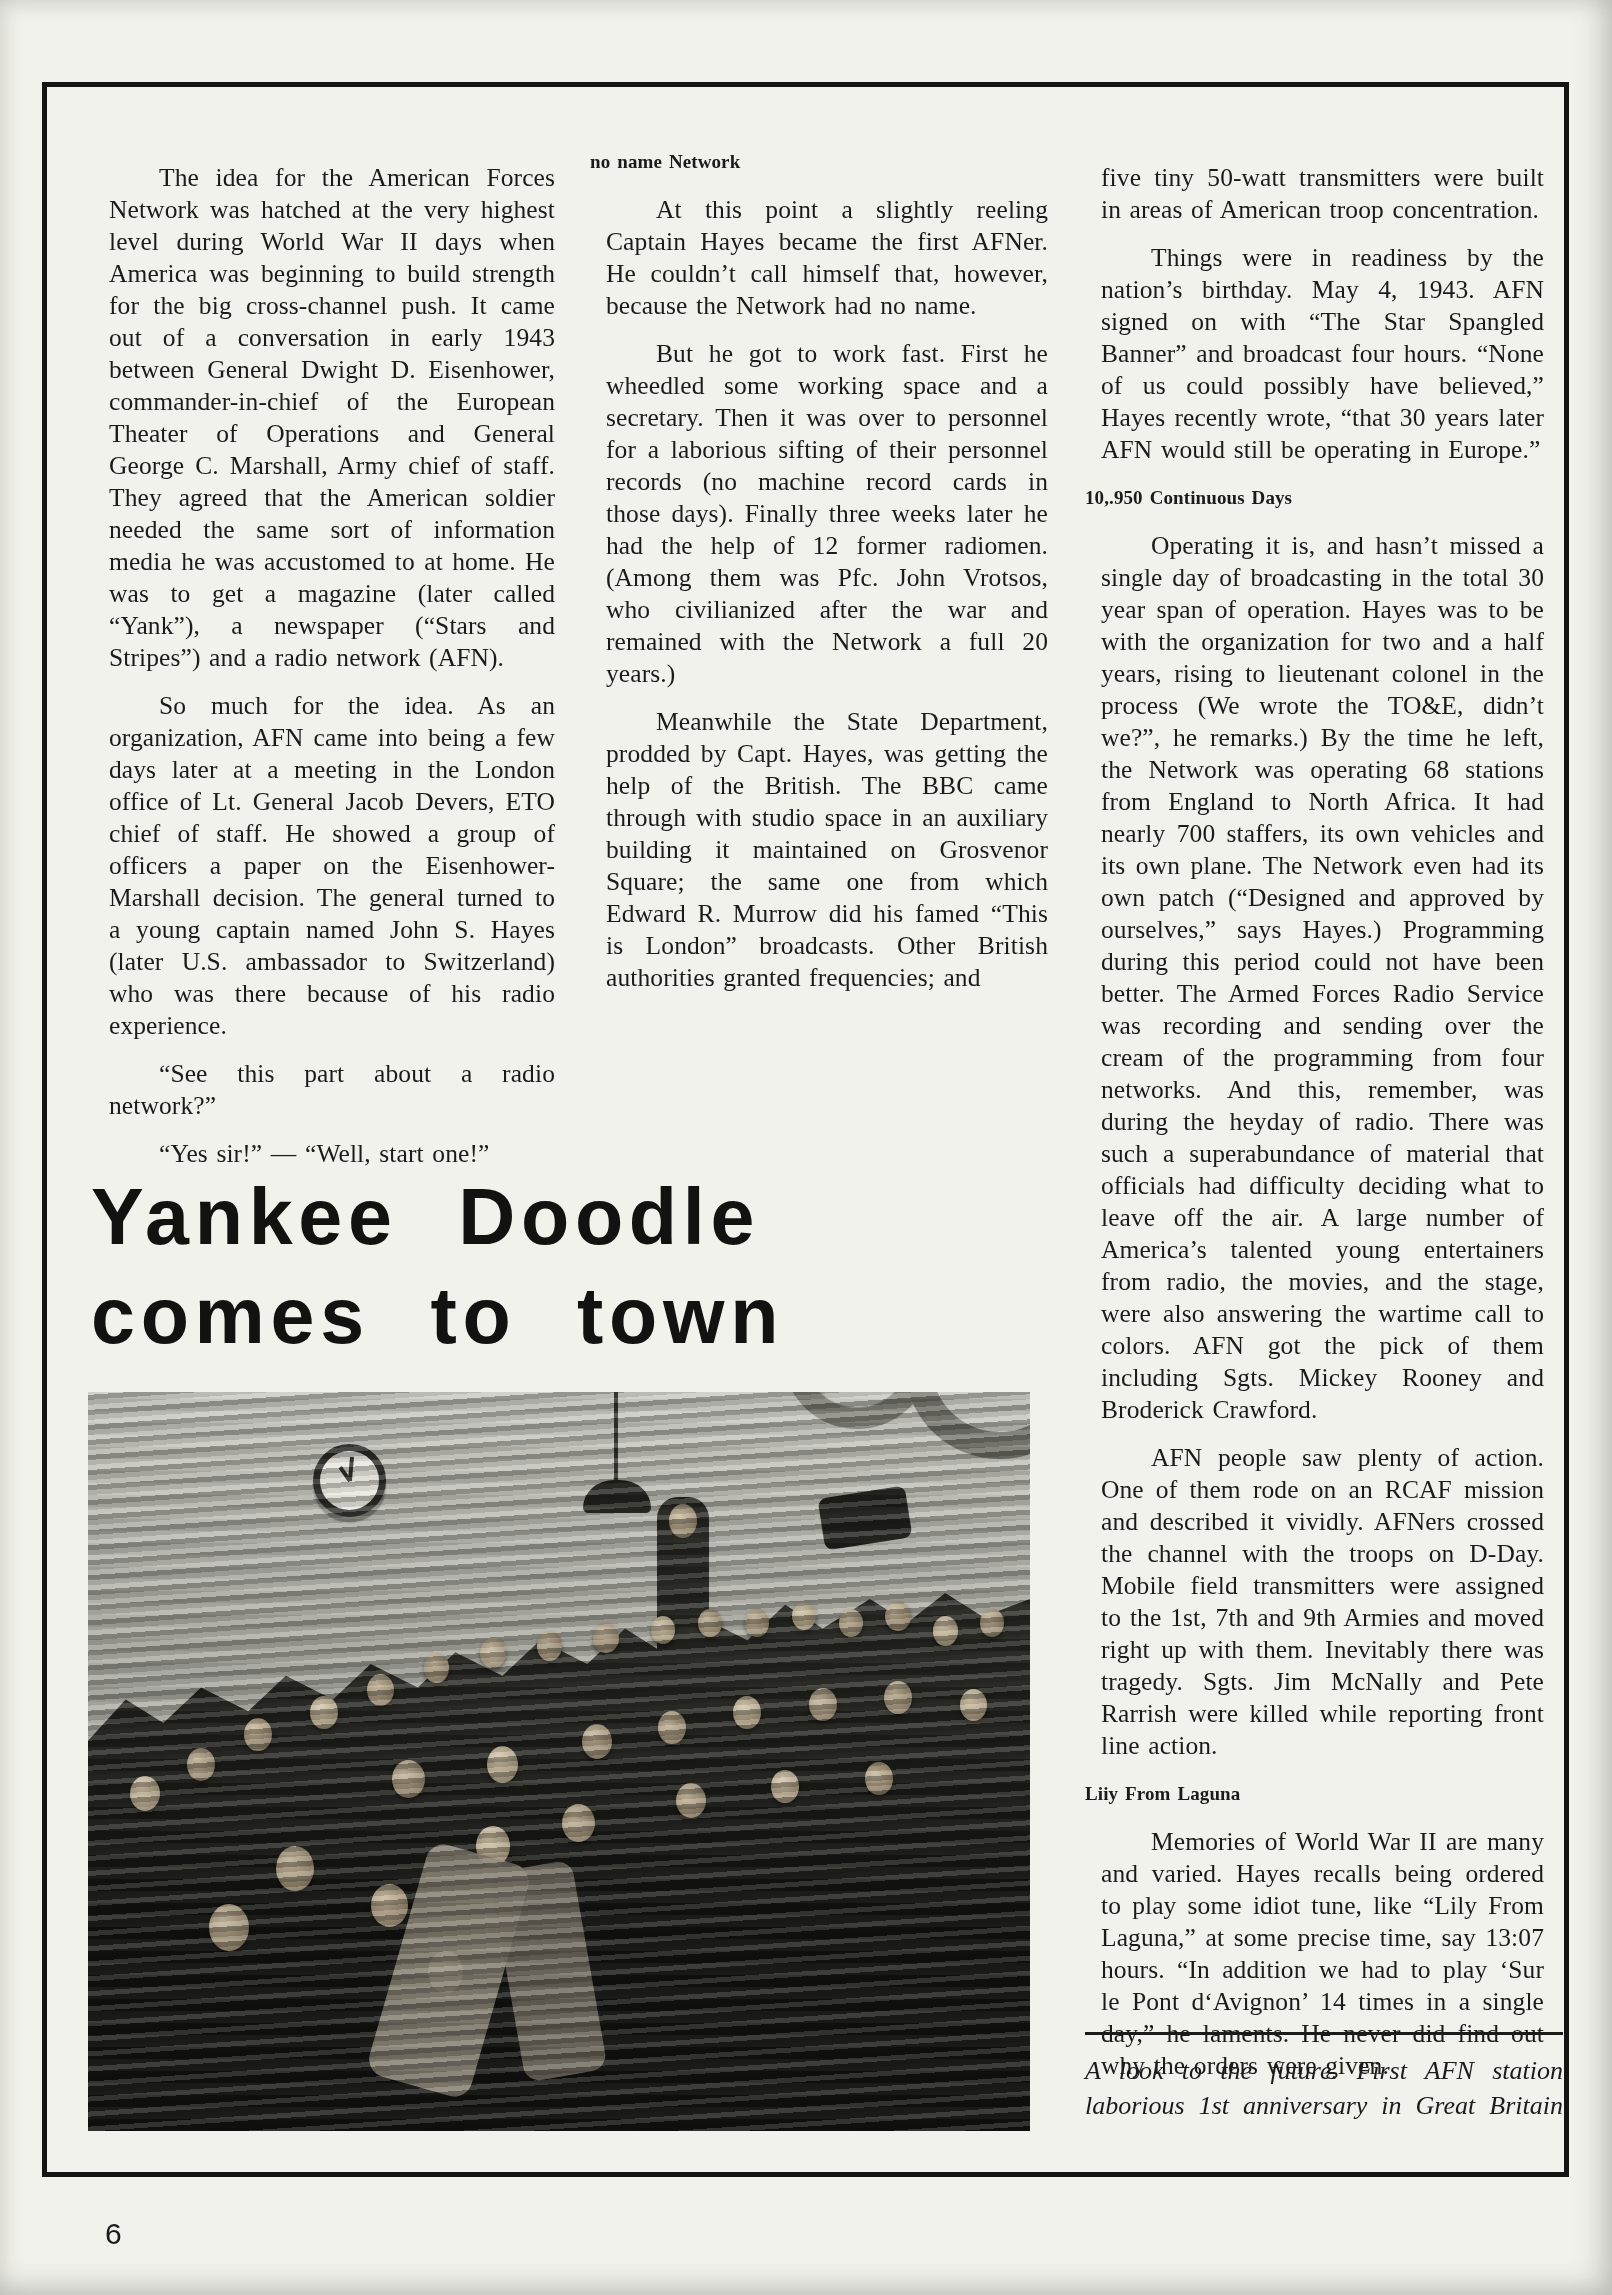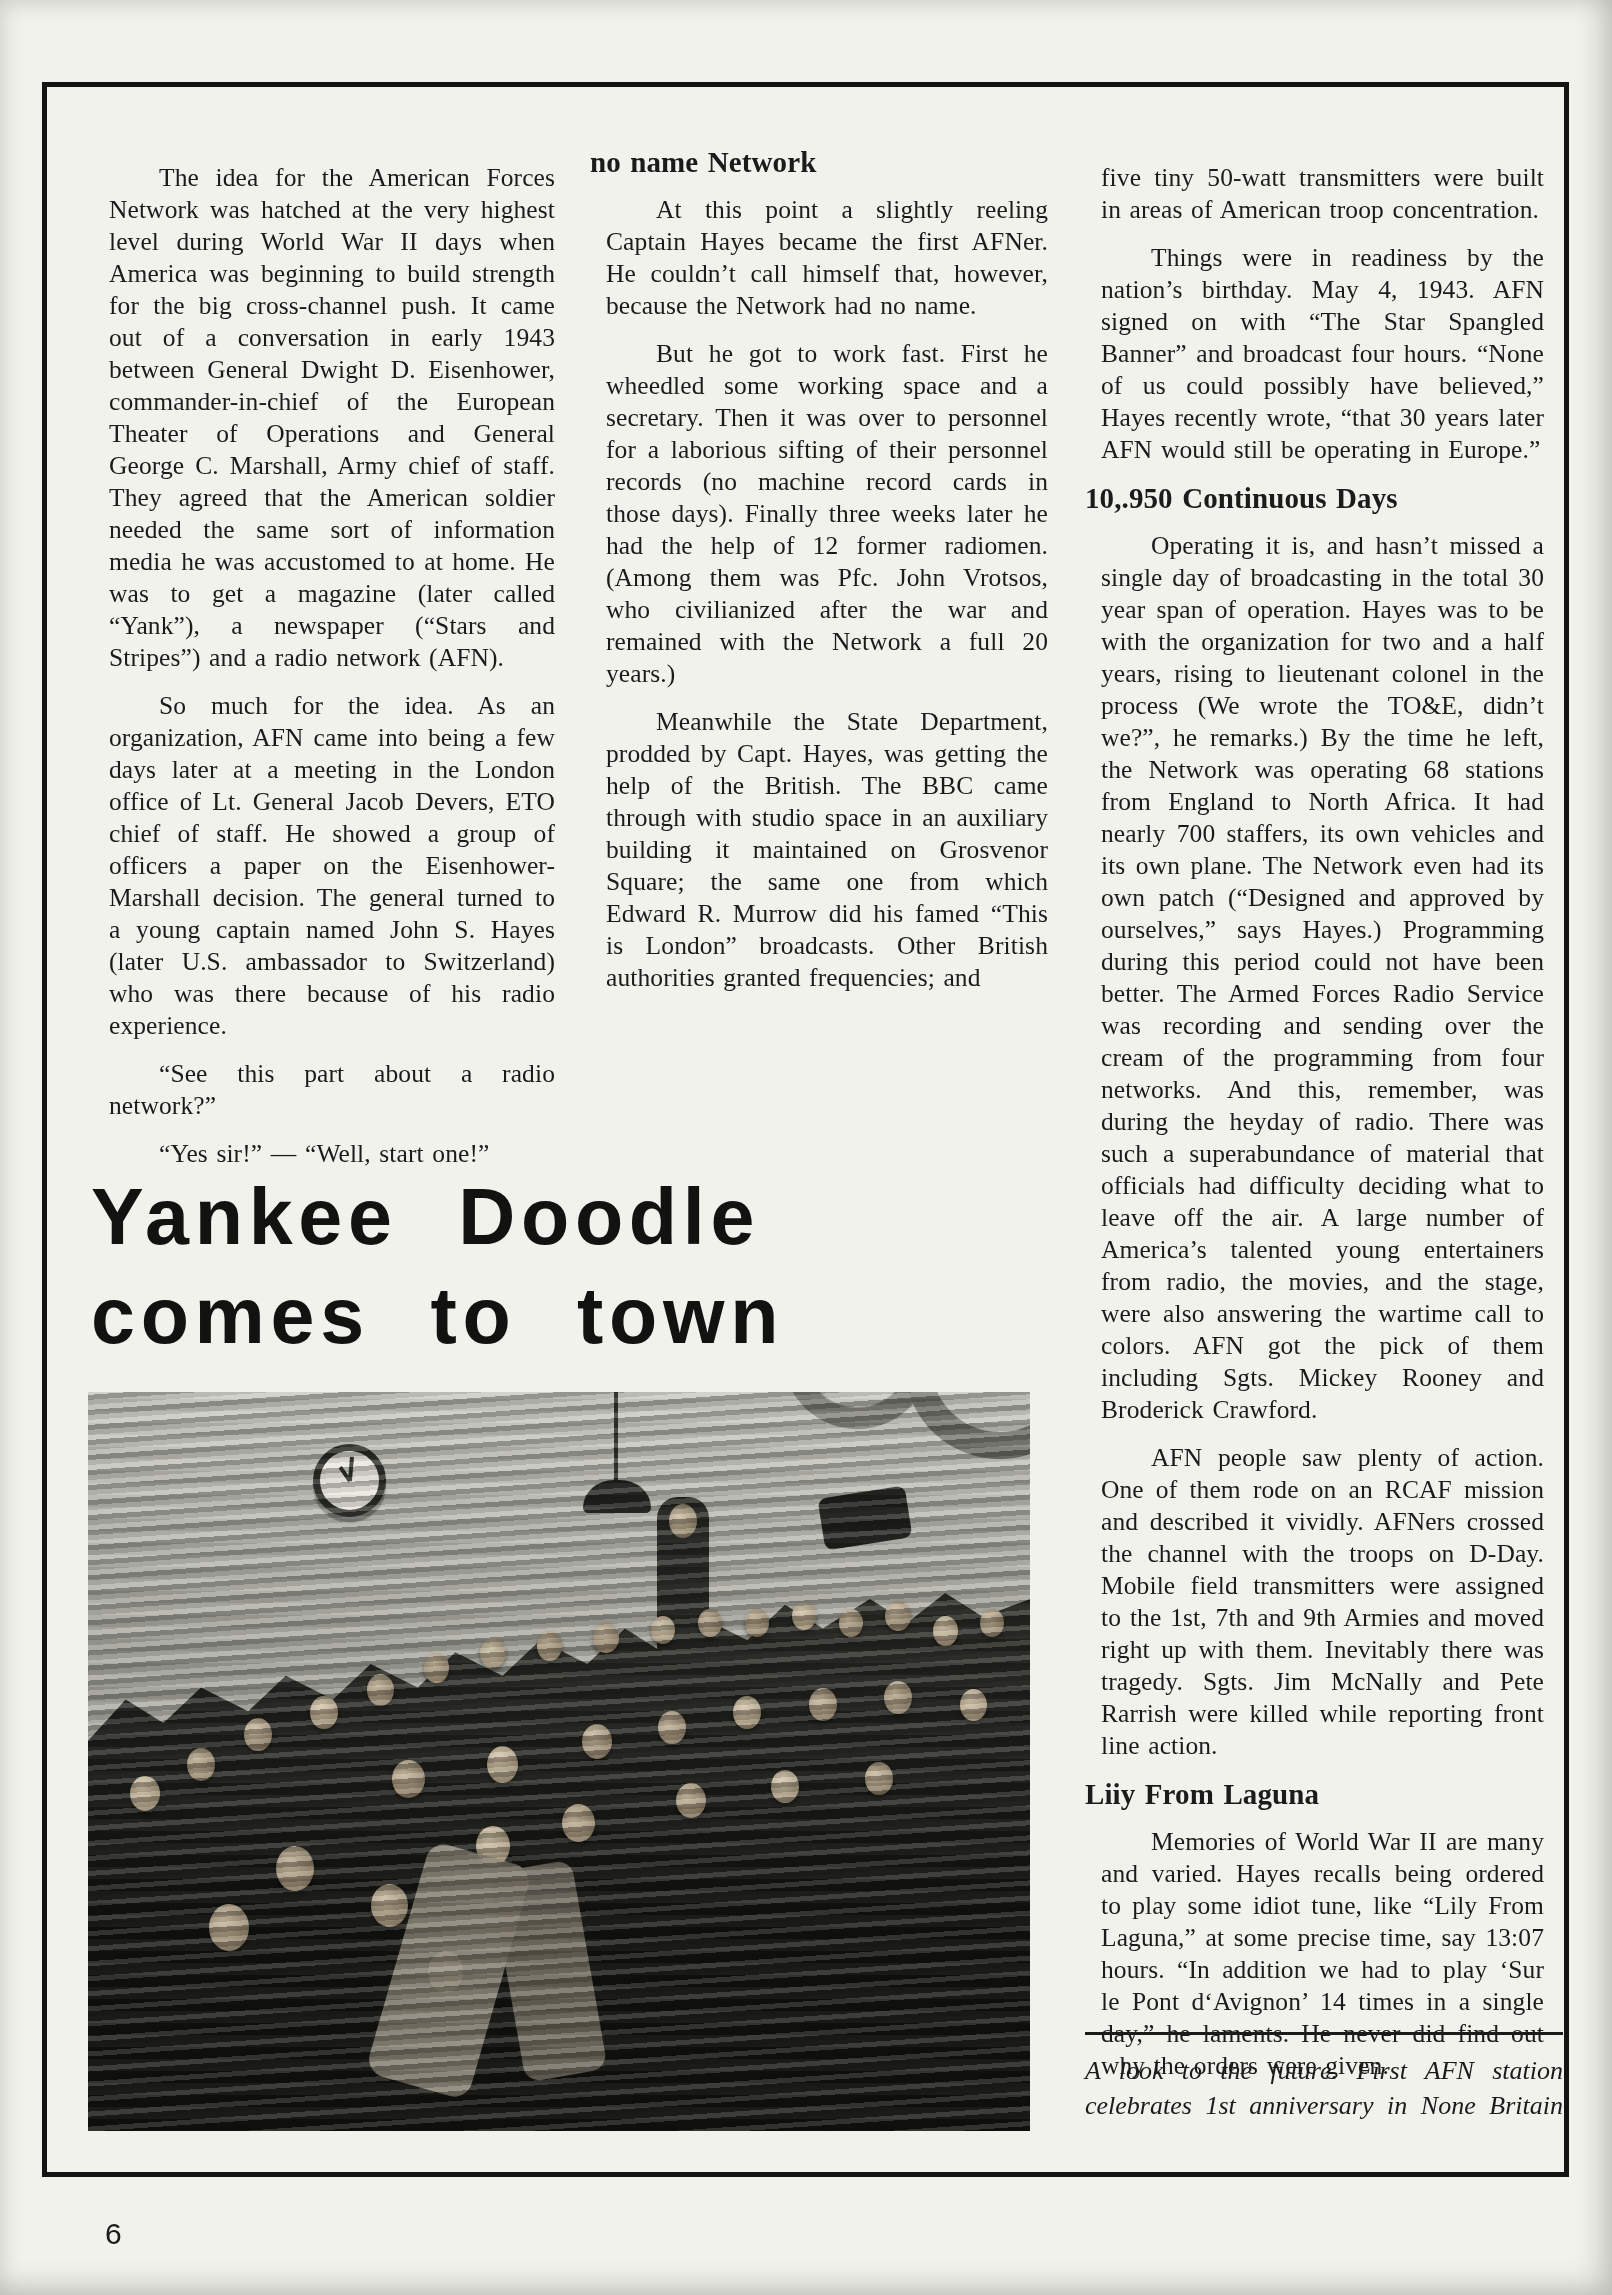--- a/index.html
+++ b/index.html
@@ -22,21 +22,21 @@
     position:absolute; top:146px;
     font-size:25.5px; line-height:32px; text-align:justify;
     word-spacing:2.1px; letter-spacing:0.1px;
   }
   #col1 { left:93px;  width:478px; }
   #col2 { left:590px;  width:474px; }
   #col3 { left:1085px; width:475px; }
   .col p { margin:16px; text-indent:50px; }
   .col p.noindent { text-indent:0; }
   .col h3 {
-    margin:10px 0 0 0; font-size:29px; line-height:32px;
+    margin:10px 0 0 0; font-size:19px; line-height:32px;
     font-weight:bold; text-indent:0; text-align:left; letter-spacing:0.1px;
   }
   .col h3.first { margin-top:0; }
   
   .headline {
     position:absolute; left:91px; top:1167px; width:891px;
     font-family:"Liberation Sans","DejaVu Sans",sans-serif;
     font-weight:bold; font-size:79px; line-height:99px;
     letter-spacing:5.7px; word-spacing:33px; color:#121210;
   }
@@ -218,19 +218,19 @@
         <div class="face-dot" style="left: calc(15% - 20px); top: calc(72% - 20px); width: 40px; height: 47px;"></div>
         <div class="face-dot alt" style="left: calc(38% - 17.7px); top: calc(78% - 17.7px); width: 35px; height: 42px;"></div>
       </div>
     <div class="trouser-a"></div>
     <div class="trouser-b"></div>
     <div class="scanlines"></div>
   </div>
 
   <div class="caption">
     <div class="cl">A look to the future. First AFN station</div>
-    <div class="cl">celebrates 1st anniversary in None Britain</div>
+    <div class="cl">laborious 1st anniversary in Great Britain</div>
   </div>
 
   <div class="pagenum">6</div>
 
 </div>
 
 
 </body></html>

